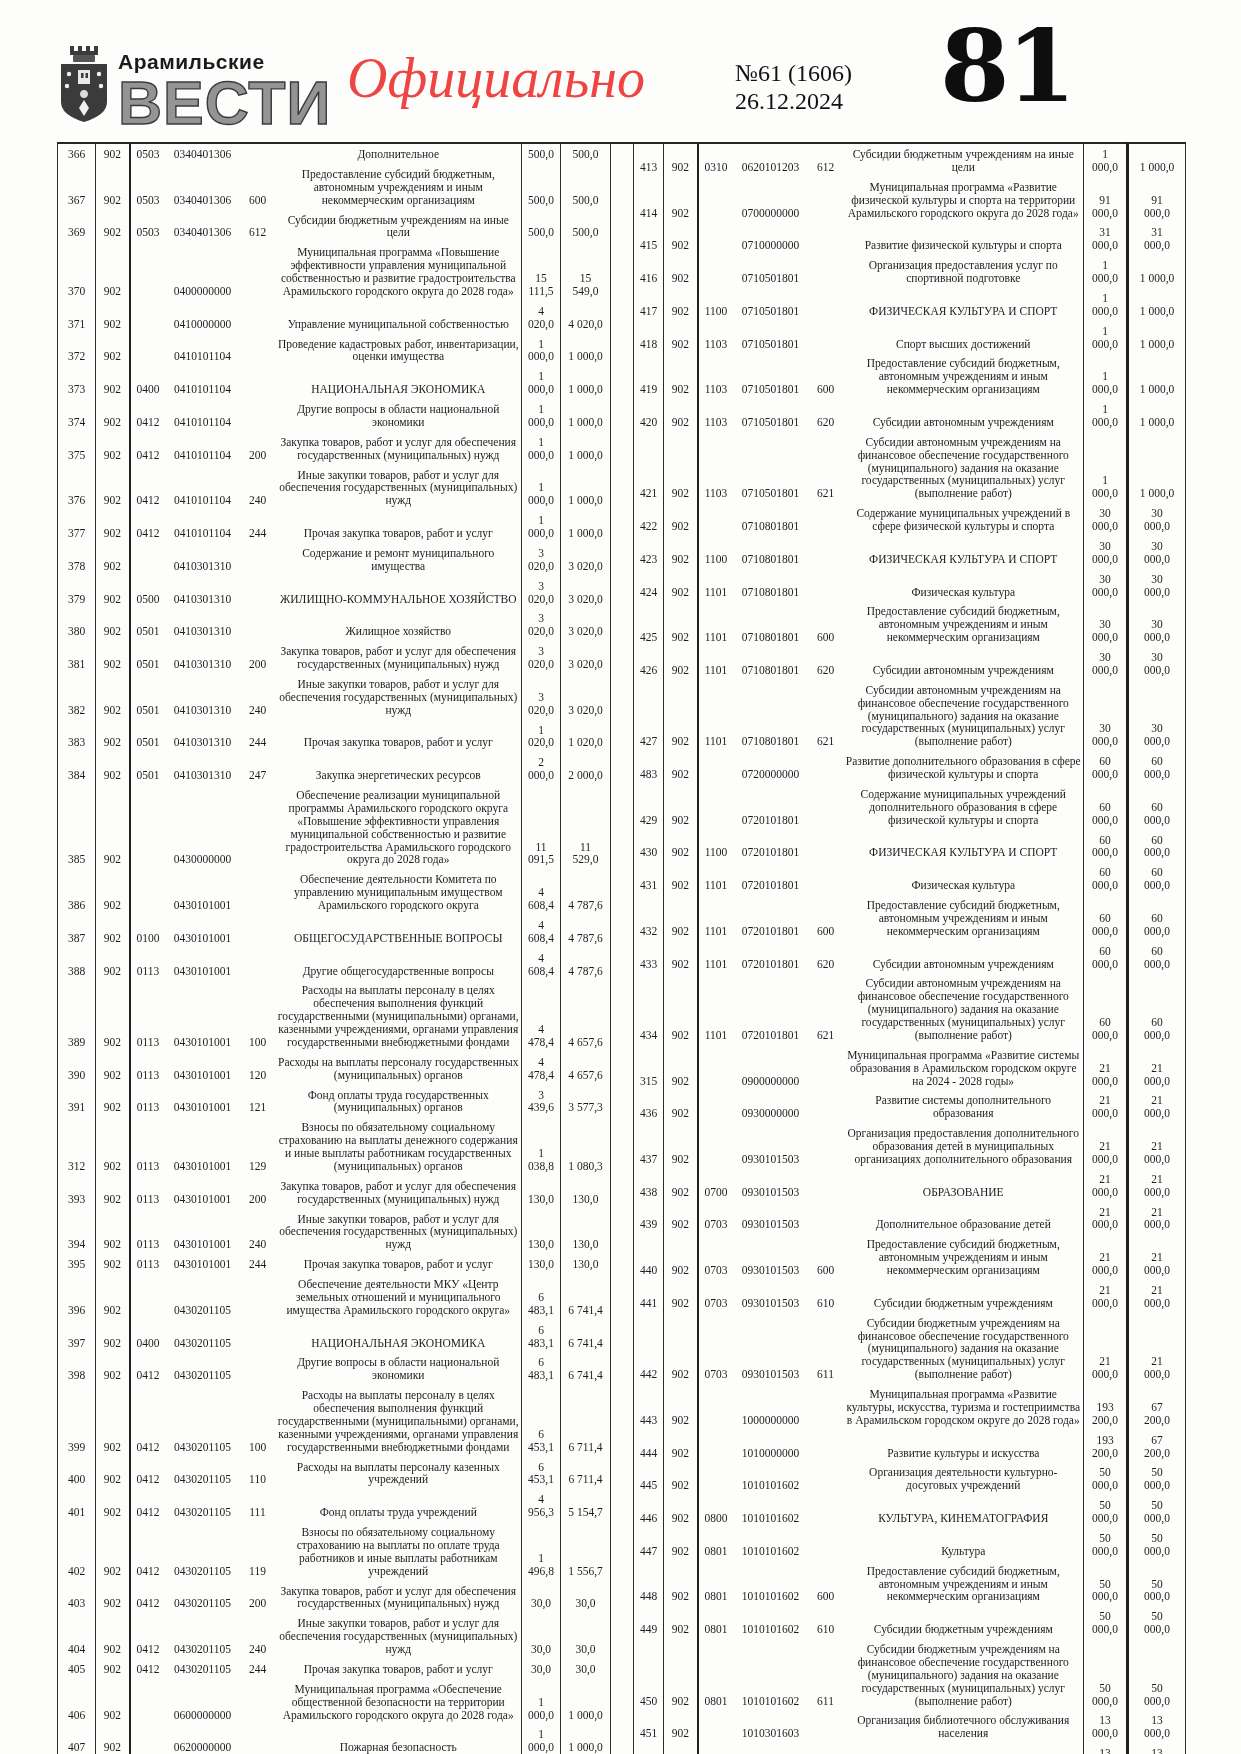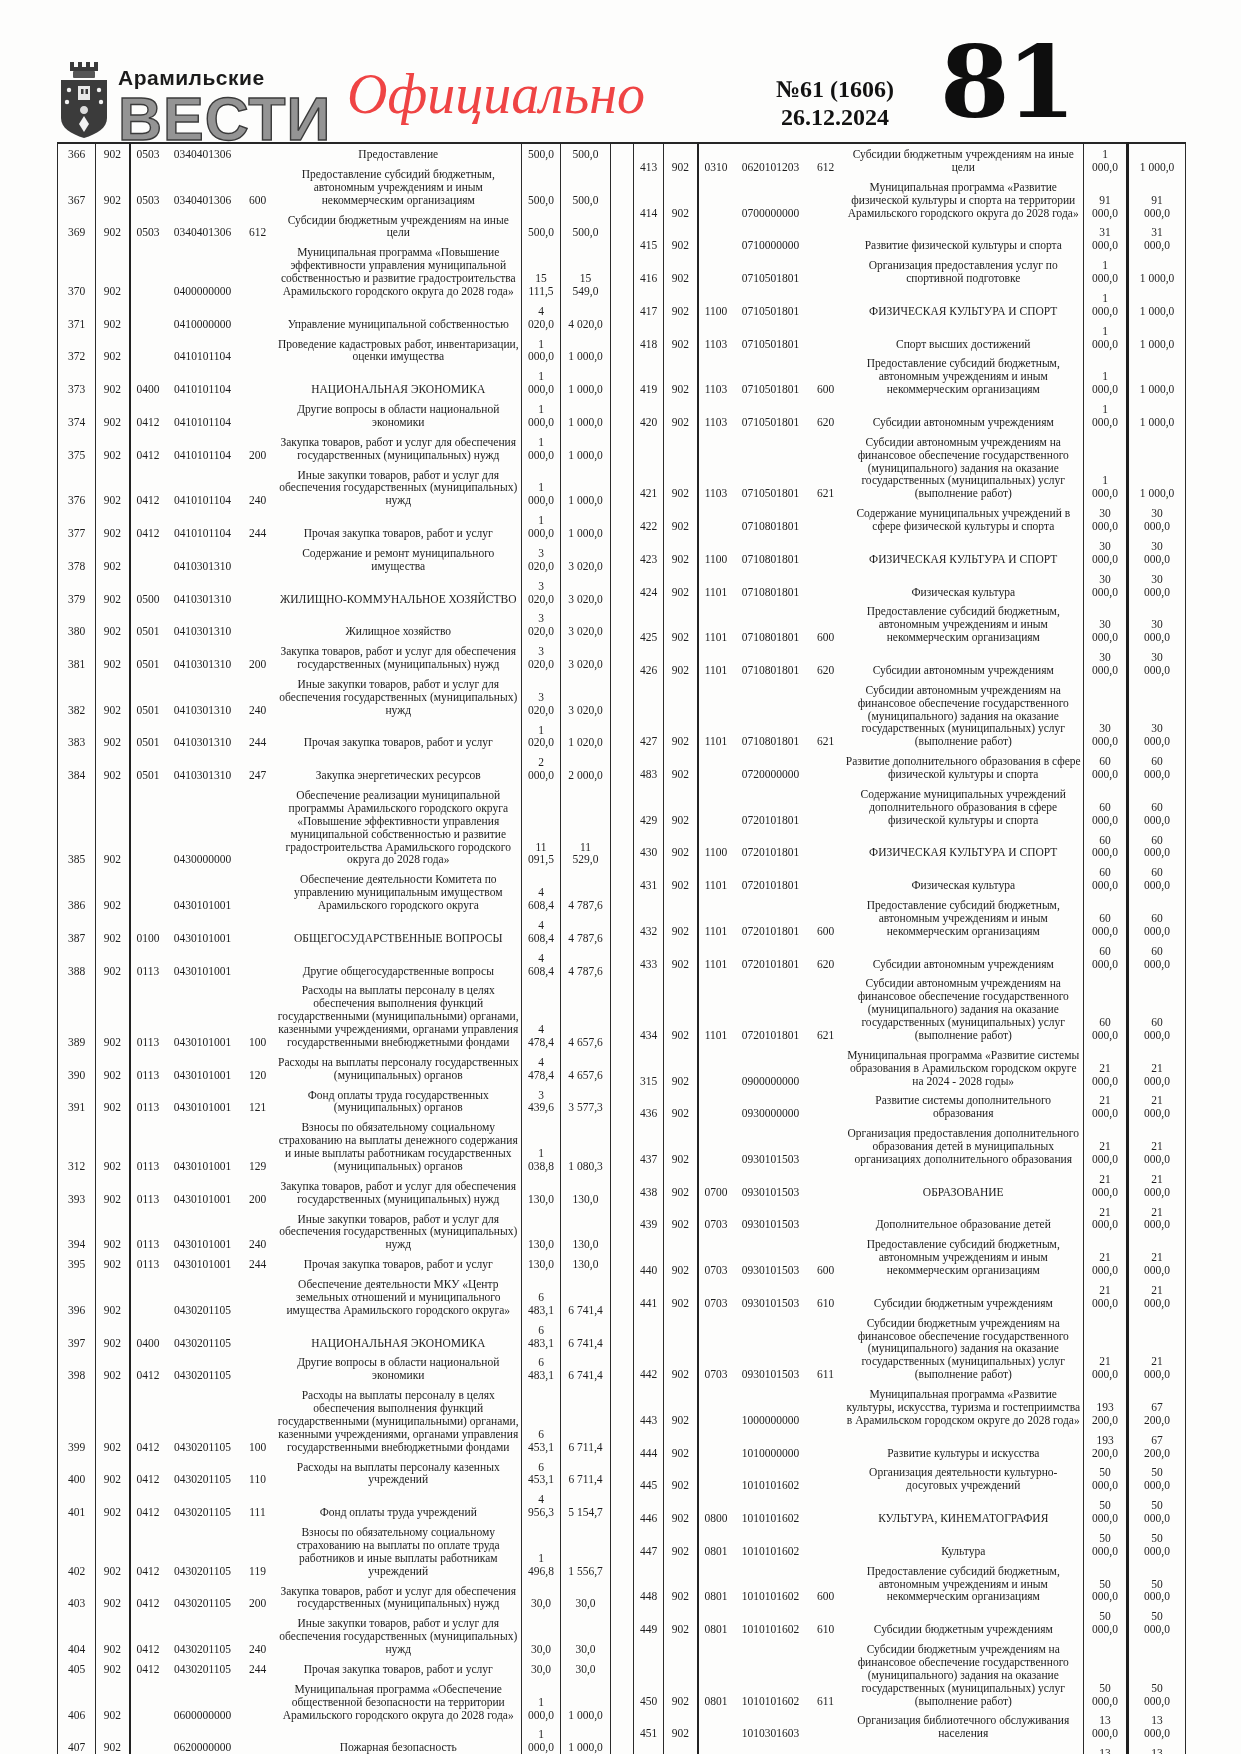--- a/index.html
+++ b/index.html
@@ -3,30 +3,30 @@
 <meta charset="utf-8">
 <style>
   html,body{margin:0;padding:0;}
   body{
     width:1241px;height:1754px;position:relative;overflow:hidden;
     background:#fdfdfc;color:#1c1c1c;
     font-family:"Liberation Serif", serif;
     -webkit-font-smoothing:antialiased;
   }
   
-  .masthead{position:absolute;left:0;top:16px;width:100%;height:142px;}
+  .masthead{position:absolute;left:0;top:0;width:100%;height:142px;}
   .emblem{position:absolute;left:57px;top:44px;width:54px;height:78px;}
   .brand{position:absolute;left:118px;top:50px;width:200px;}
   .brand-top{font-family:"Liberation Sans",sans-serif;font-weight:bold;font-size:21px;color:#1b1b1b;letter-spacing:.5px;}
   .brand-bottom{font-family:"Liberation Sans",sans-serif;font-weight:bold;font-size:61px;line-height:.95;
     color:#949494;-webkit-text-stroke:1.4px #3a3a3a;letter-spacing:1px;margin-top:1px;}
   .section-title{position:absolute;left:285px;top:50px;width:360px;text-align:right;
     font-style:italic;font-size:56px;line-height:1;color:#ef4444;}
-  .issue{position:absolute;left:735px;top:60px;width:200px;text-align:center;
-    font-size:24px;line-height:1.15;color:#121212;font-weight:bold;}
+  .issue{position:absolute;left:735px;top:60px;width:200px;text-align:left;
+    font-size:24px;line-height:1.15;color:#121212;}
   .page-number{position:absolute;left:940px;top:14px;width:120px;text-align:left;
     font-family:"DejaVu Serif",serif;font-weight:bold;font-size:100px;line-height:1.05;color:#0e0e0e;letter-spacing:-3px;}
   .top-rule{position:absolute;left:57px;top:142px;width:1128px;border-top:2.5px solid #262626;}
   
   .budget-col{position:absolute;top:142px;}
   .budget-col.left{left:57px;width:553px;}
   .budget-col.right{left:633px;width:552px;}
   table.budget{border-collapse:collapse;table-layout:fixed;width:100%;
     border-top:2.5px solid #262626;font-size:11.5px;line-height:1.12;color:#1d1d1d;}
   table.budget td{vertical-align:bottom;text-align:center;padding:4px 2px 3px 2px;word-wrap:break-word;}
@@ -93,21 +93,21 @@
         <col class="w6">
         <col class="w7">
     </colgroup>
     <tbody id="tbody-left">
         <tr>
           <td class="c0">366</td>
           <td class="c1">902</td>
           <td class="c2">0503</td>
           <td class="c3">0340401306</td>
           <td class="c4"></td>
-          <td class="c5">Предоставление</td>
+          <td class="c5">Дополнительное</td>
           <td class="c6">500,0</td>
           <td class="c7">500,0</td>
         </tr>
         <tr>
           <td class="c0">367</td>
           <td class="c1">902</td>
           <td class="c2">0503</td>
           <td class="c3">0340401306</td>
           <td class="c4">600</td>
           <td class="c5">Предоставление субсидий бюджетным, автономным учреждениям и иным некоммерческим организациям</td>

